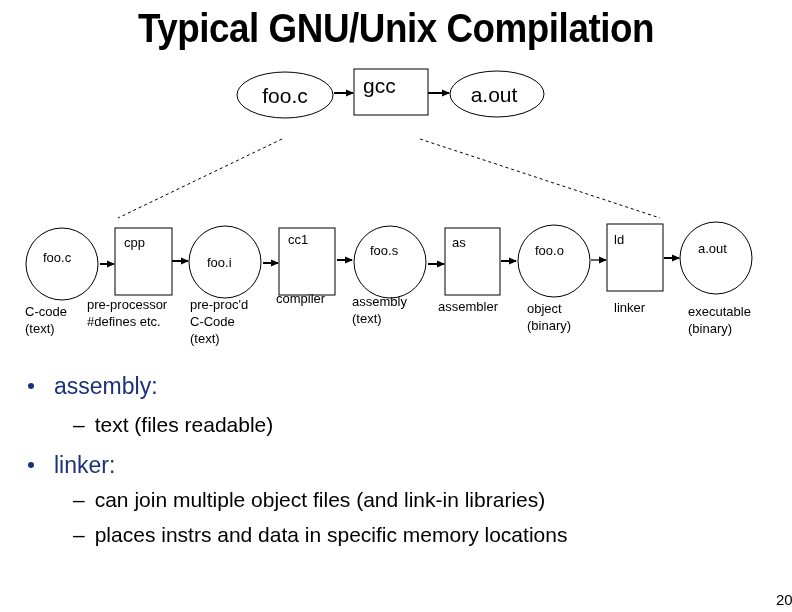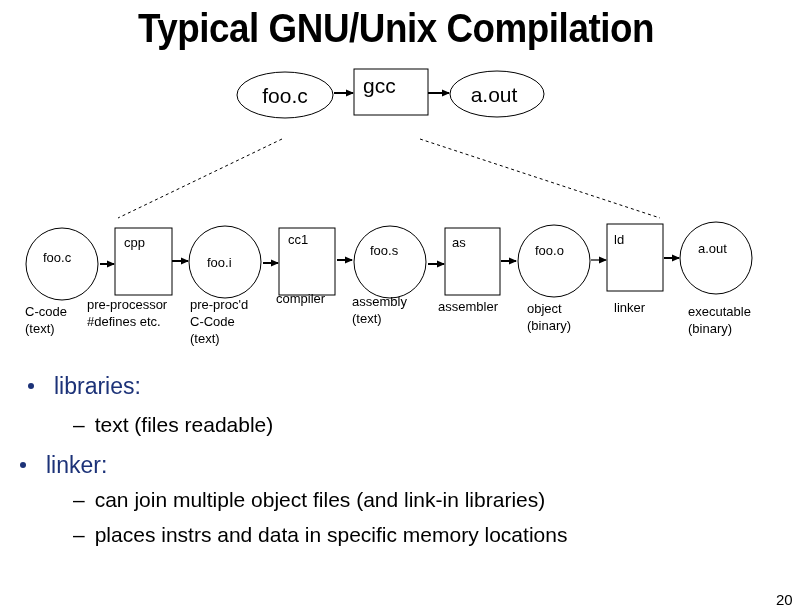--- a/index.html
+++ b/index.html
@@ -170,26 +170,26 @@
 
     <circle cx="716" cy="258" r="36" fill="none" stroke="#000" stroke-width="1"></circle>
     <text x="698" y="253" font-size="13">a.out</text>
     <text x="688" y="316" font-size="13">executable</text>
     <text x="688" y="333" font-size="13">(binary)</text>
   </g>
 </svg>
 
 <div class="bullets">
   <div class="bullet" style="left:28px; top:373px;">
-    <span class="dot"></span><span>libraries:</span>
+    <span class="dot"></span><span>assembly:</span>
   </div>
   <div class="sub" style="left:73px; top:413px;">
     <span class="dash">–</span><span>text (files readable)</span>
   </div>
-  <div class="bullet" style="left:20px; top:452px;">
+  <div class="bullet" style="left:28px; top:452px;">
     <span class="dot"></span><span>linker:</span>
   </div>
   <div class="sub" style="left:73px; top:523px;">
     <span class="dash">–</span><span>places instrs and data in specific memory locations</span>
   </div>
   <div class="sub" style="left:73px; top:488px;">
     <span class="dash">–</span><span>can join multiple object files (and link-in libraries)</span>
   </div>
 </div>
 

